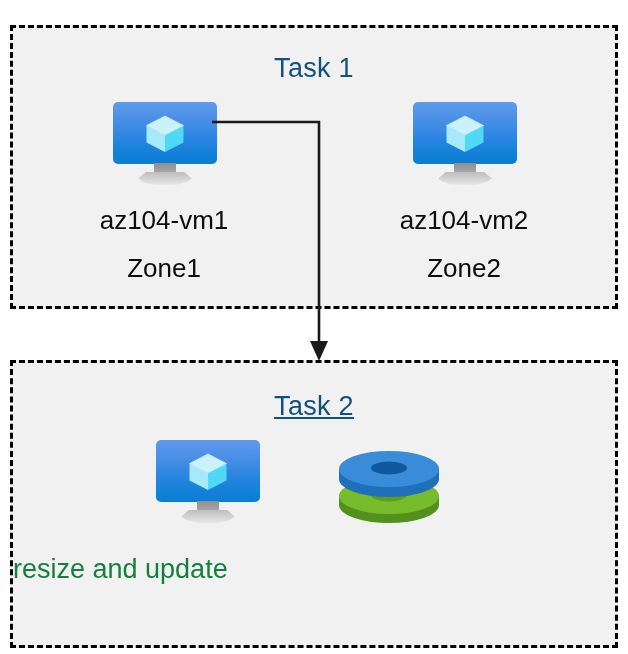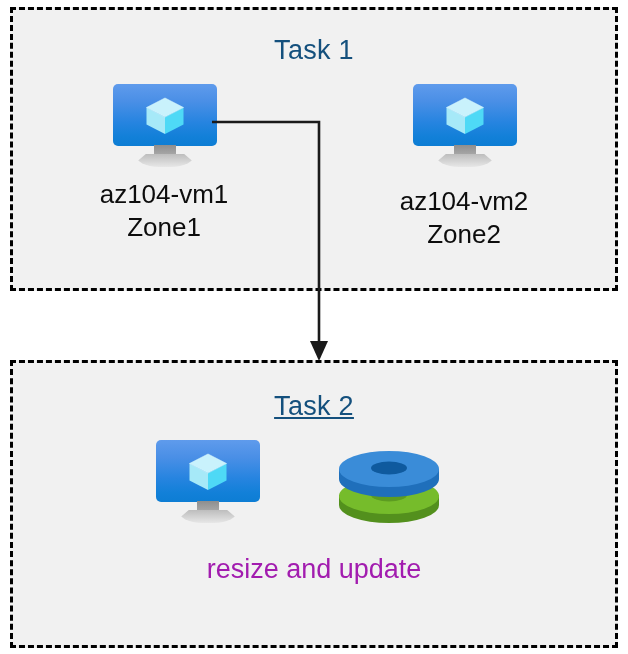--- a/index.html
+++ b/index.html
@@ -25,21 +25,21 @@
 
   
   .task-box {
     position: absolute;
     background: #f1f1f1;
     border: 3px dashed #000000;
     box-sizing: border-box;
   }
   #task1-box {
     left: 10px;
-    top: 7px;
+    top: 25px;
     width: 608px;
     height: 284px;
   }
   #task2-box {
     left: 10px;
     top: 360px;
     width: 608px;
     height: 288px;
   }
 
@@ -107,28 +107,28 @@
     width: 102px;
     height: 84px;
   }
 
   
   .node-label {
     position: absolute;
     text-align: center;
     color: #0d0d0d;
     font-size: 26px;
-    line-height: 33px;
+    line-height: 48px;
     white-space: pre-line;
   }
 
   .caption {
     position: absolute;
-    text-align: center;
-    color: #a21caf;
+    text-align: left;
+    color: #15803d;
     font-size: 27px;
     line-height: 34px;
     white-space: nowrap;
   }
 
   
   .connector {
     position: absolute;
     left: 0;
     top: 0;
@@ -163,21 +163,21 @@
       <div class="screen"></div>
       <svg class="cube" viewBox="0 0 40 38">
         <polygon points="20,1 38.5,10.5 20,20 1.5,10.5" fill="#c9f2fc"></polygon>
         <polygon points="1.5,10.5 20,20 20,37 1.5,27.5" fill="#a6e9f8"></polygon>
         <polygon points="38.5,10.5 20,20 20,37 38.5,27.5" fill="#4ed9f6"></polygon>
         <polygon points="20,1 38.5,10.5 20,20 1.5,10.5" fill="none" stroke="#daf6fd" stroke-width="0.6"></polygon>
       </svg>
       <div class="stand-neck"></div>
       <div class="stand-base"></div>
     </div>
-    <div class="node-label" style="left:341px; top:168px; width:220px;margin-top:7px;">az104-vm2
+    <div class="node-label" style="left:341px; top:168px; width:220px;">az104-vm2
 Zone2</div>
   </div>
 
   <div class="task-box" id="task2-box">
     <div class="task-title" id="task2-title">Task 2</div>
 
     <div class="vm-icon" style="left:143px; top:77px;">
       <div class="screen"></div>
       <svg class="cube" viewBox="0 0 40 38">
         <polygon points="20,1 38.5,10.5 20,20 1.5,10.5" fill="#c9f2fc"></polygon>

